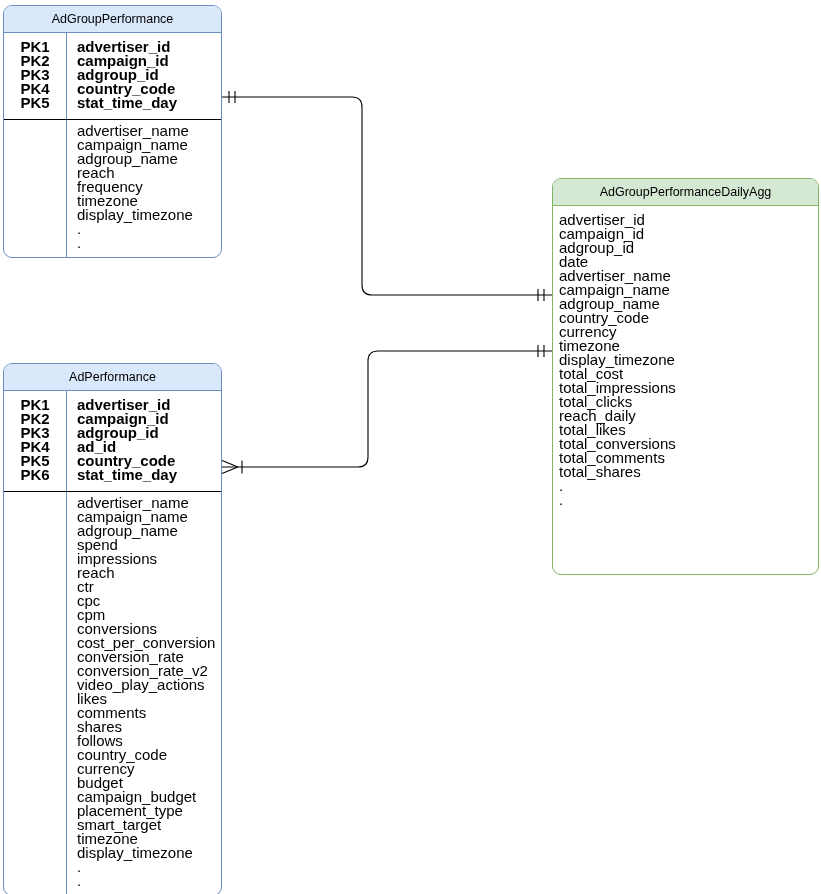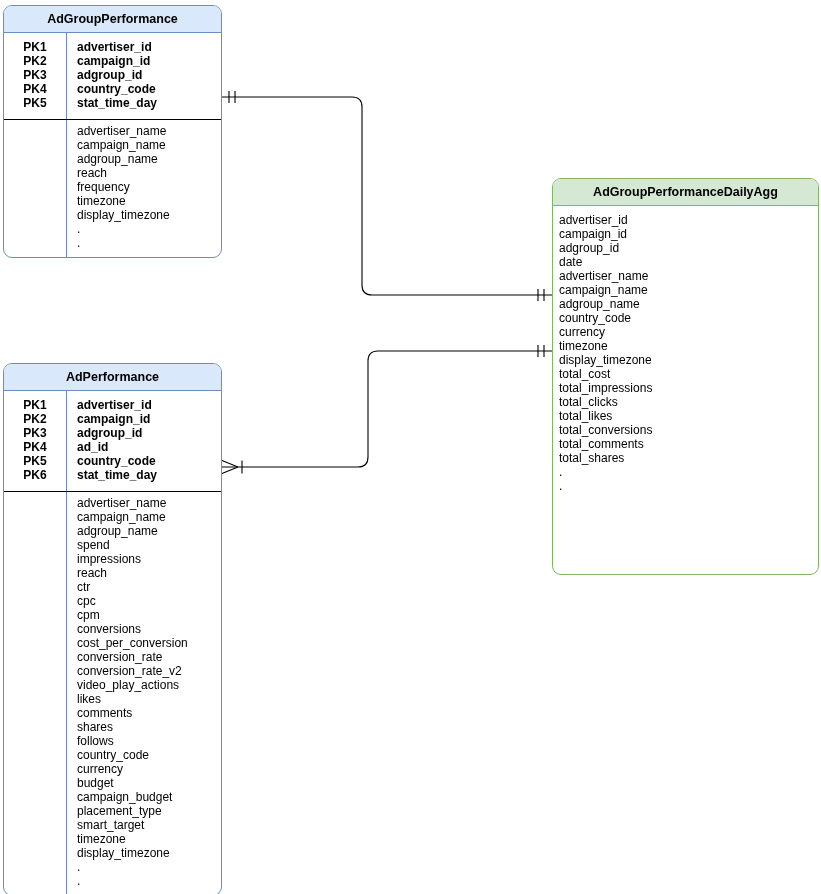--- a/index.html
+++ b/index.html
@@ -34,26 +34,26 @@
     background: #ffffff;
     border: 1.5px solid var(--bc, #6c8ebf);
     border-radius: 9px;
     overflow: hidden;
   }
   .entity-header {
     height: 26px;
     line-height: 26px;
     text-align: center;
     font-size: 12.5px;
-    font-weight: bold;
+    font-weight: normal;
     background: var(--hf, #dae8fc);
     border-bottom: 1px solid var(--bc, #6c8ebf);
   }
   .entity-body {
-    font-size: 12px;
+    font-size: 15px;
     line-height: 14px;
   }
   .section {
     display: flex;
     align-items: stretch;
   }
   .section .pk-col {
     flex: 0 0 62px;
     border-right: 1px solid var(--bc, #6c8ebf);
     text-align: center;
@@ -212,20 +212,21 @@
             <div class="row">advertiser_name</div>
             <div class="row">campaign_name</div>
             <div class="row">adgroup_name</div>
             <div class="row">country_code</div>
             <div class="row">currency</div>
             <div class="row">timezone</div>
             <div class="row">display_timezone</div>
             <div class="row">total_cost</div>
             <div class="row">total_impressions</div>
             <div class="row">total_clicks</div>
+            <div class="row">reach_daily</div>
             <div class="row">total_likes</div>
             <div class="row">total_conversions</div>
             <div class="row">total_comments</div>
             <div class="row">total_shares</div>
             <div class="row">.</div>
             <div class="row">.</div>
           </div>
       </div>
     </div>
   </div>

